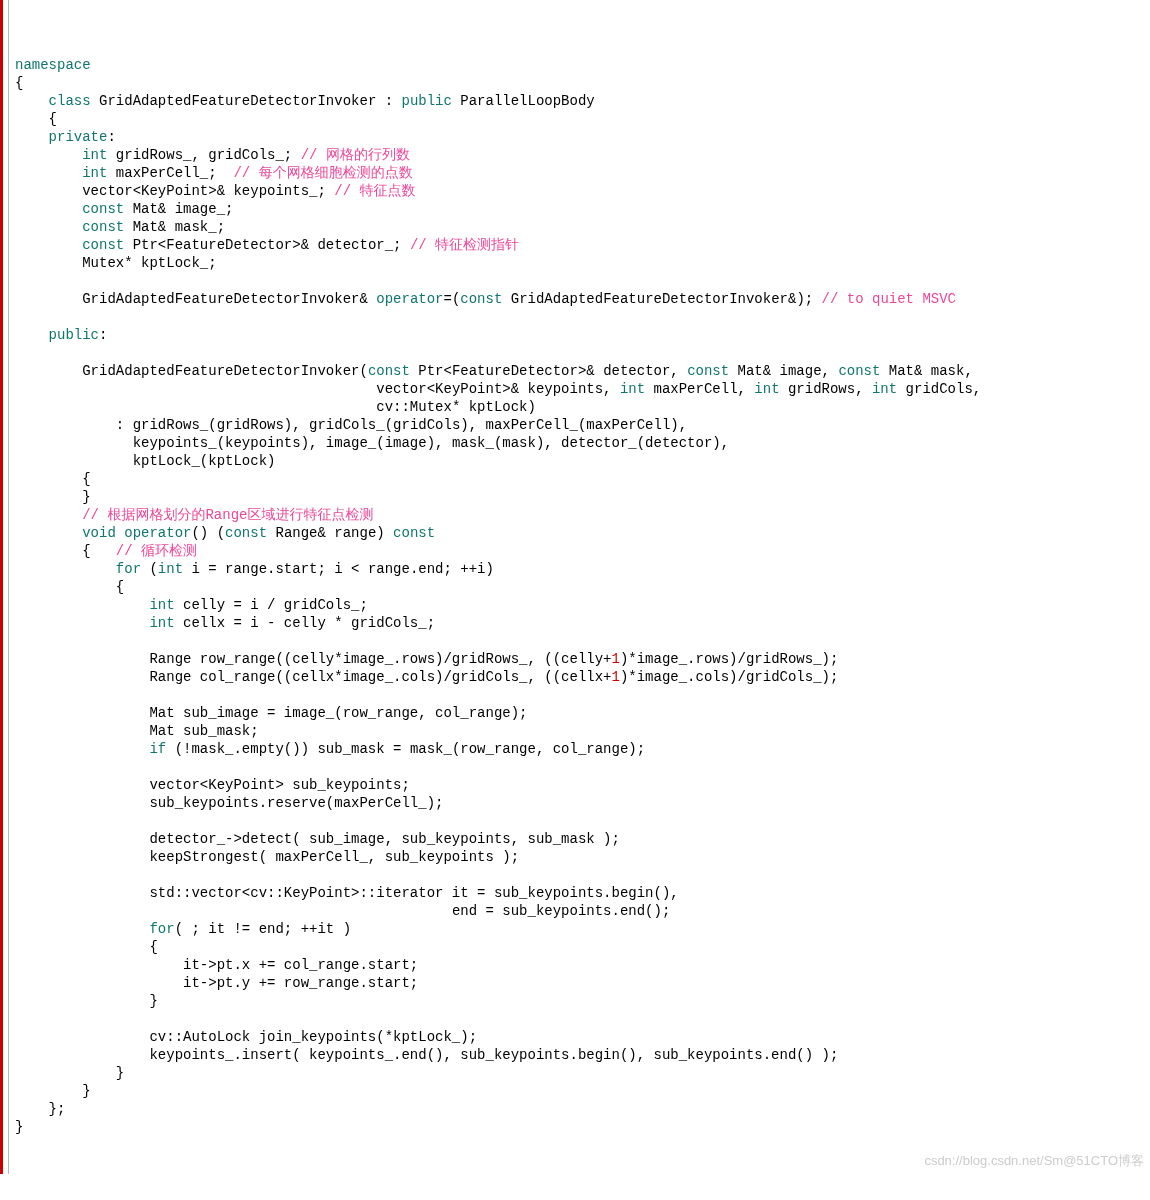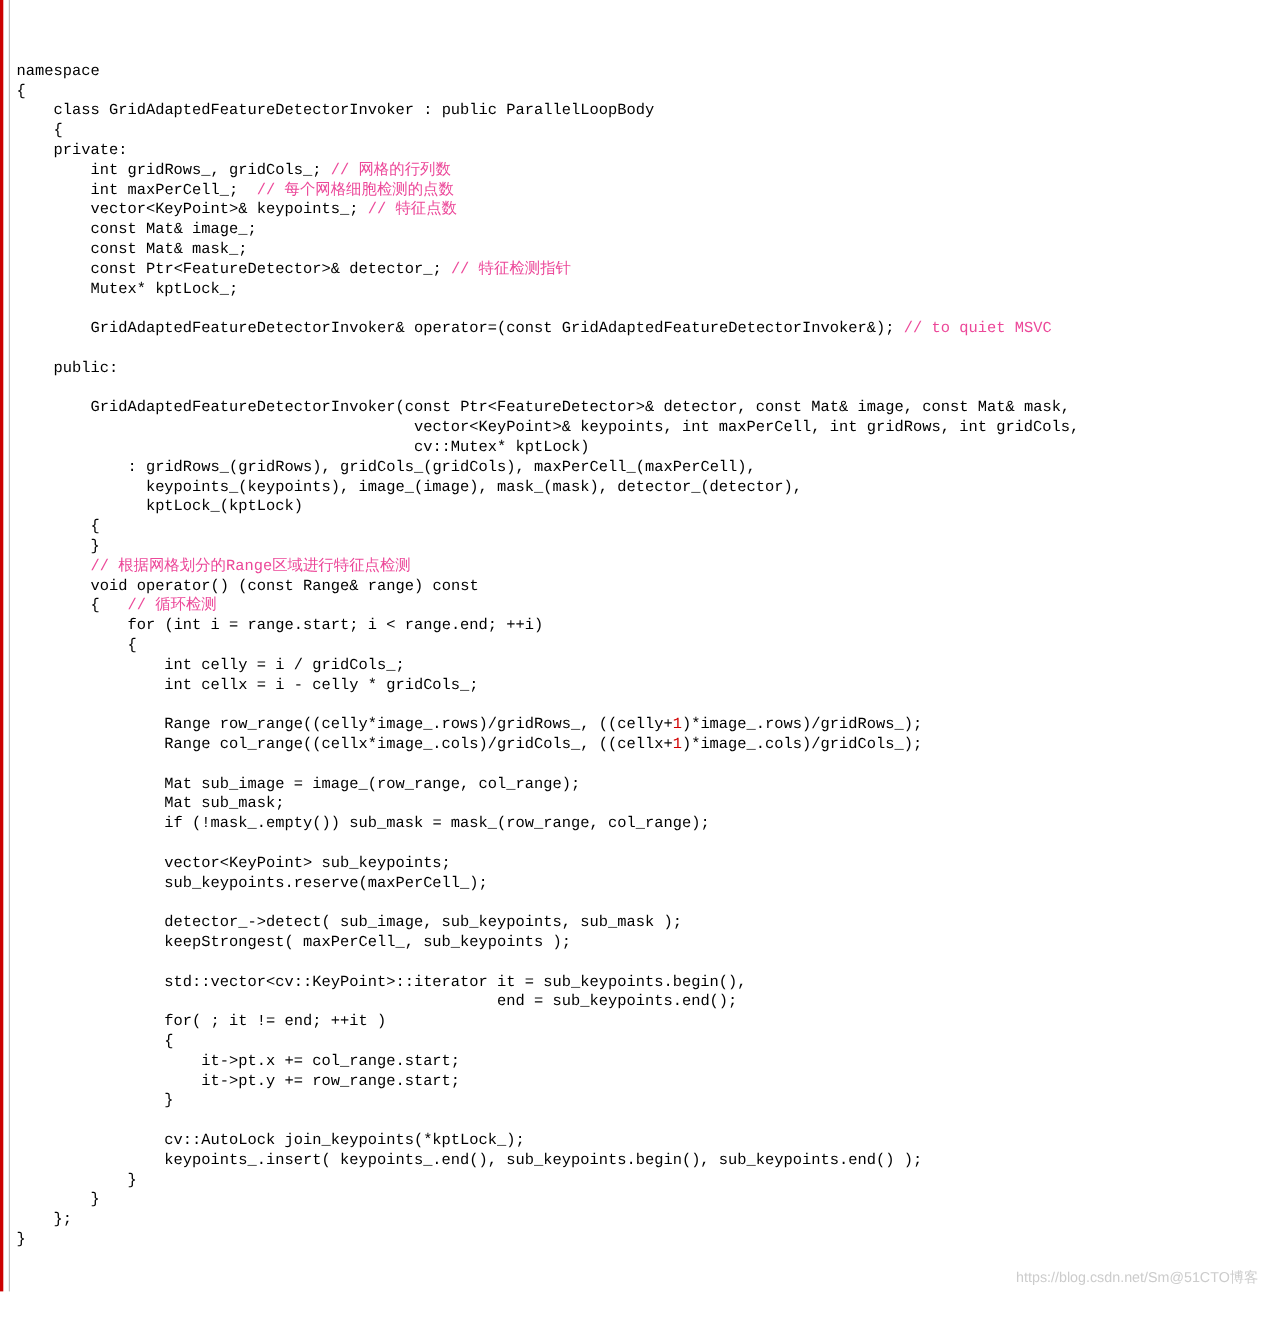--- a/index.html
+++ b/index.html
@@ -20,32 +20,32 @@
   }
   .outline {
     position: absolute;
     left: 5px;
     top: 0;
     bottom: 0;
     width: 0;
     border-left: 1px solid #b8b8b8;
   }
   .line { white-space: pre; }
-  .kw-blue   { color: #000000; }
+  .kw-blue   { color: #0f766e; }
   .comment   { color: #ec4899; }
   .num       { color: #d00000; }
   .watermark {
     position: absolute;
     right: 6px;
     bottom: 4px;
     font-size: 13px;
     color: #cccccc;
     font-family: Arial, sans-serif;
   }
 </style>
 </head>
 <body>
 
 <div class="editor">
   <div class="outline"></div>
   <div id="code-lines"><div class="line"><span class="kw-blue">namespace</span></div><div class="line"><span>{</span></div><div class="line">    <span class="kw-blue">class </span><span>GridAdaptedFeatureDetectorInvoker : </span><span class="kw-blue">public </span><span>ParallelLoopBody</span></div><div class="line">    <span>{</span></div><div class="line">    <span class="kw-blue">private</span><span>:</span></div><div class="line">        <span class="kw-blue">int </span><span>gridRows_, gridCols_; </span><span class="comment">// 网格的行列数</span></div><div class="line">        <span class="kw-blue">int </span><span>maxPerCell_;  </span><span class="comment">// 每个网格细胞检测的点数</span></div><div class="line">        <span>vector&lt;KeyPoint&gt;&amp; keypoints_; </span><span class="comment">// 特征点数</span></div><div class="line">        <span class="kw-blue">const </span><span>Mat&amp; image_;</span></div><div class="line">        <span class="kw-blue">const </span><span>Mat&amp; mask_;</span></div><div class="line">        <span class="kw-blue">const </span><span>Ptr&lt;FeatureDetector&gt;&amp; detector_; </span><span class="comment">// 特征检测指针</span></div><div class="line">        <span>Mutex* kptLock_;</span></div><div class="line">&nbsp;</div><div class="line">        <span>GridAdaptedFeatureDetectorInvoker&amp; </span><span class="kw-blue">operator</span><span>=(</span><span class="kw-blue">const </span><span>GridAdaptedFeatureDetectorInvoker&amp;); </span><span class="comment">// to quiet MSVC</span></div><div class="line">&nbsp;</div><div class="line">    <span class="kw-blue">public</span><span>:</span></div><div class="line">&nbsp;</div><div class="line">        <span>GridAdaptedFeatureDetectorInvoker(</span><span class="kw-blue">const </span><span>Ptr&lt;FeatureDetector&gt;&amp; detector, </span><span class="kw-blue">const </span><span>Mat&amp; image, </span><span class="kw-blue">const </span><span>Mat&amp; mask,</span></div><div class="line">                                           <span>vector&lt;KeyPoint&gt;&amp; keypoints, </span><span class="kw-blue">int </span><span>maxPerCell, </span><span class="kw-blue">int </span><span>gridRows, </span><span class="kw-blue">int </span><span>gridCols,</span></div><div class="line">                                           <span>cv::Mutex* kptLock)</span></div><div class="line">            <span>: gridRows_(gridRows), gridCols_(gridCols), maxPerCell_(maxPerCell),</span></div><div class="line">              <span>keypoints_(keypoints), image_(image), mask_(mask), detector_(detector),</span></div><div class="line">              <span>kptLock_(kptLock)</span></div><div class="line">        <span>{</span></div><div class="line">        <span>}</span></div><div class="line">        <span class="comment">// 根据网格划分的Range区域进行特征点检测</span></div><div class="line">        <span class="kw-blue">void </span><span class="kw-blue">operator</span><span>() (</span><span class="kw-blue">const </span><span>Range&amp; range) </span><span class="kw-blue">const</span></div><div class="line">        <span>{   </span><span class="comment">// 循环检测</span></div><div class="line">            <span class="kw-blue">for </span><span>(</span><span class="kw-blue">int </span><span>i = range.start; i &lt; range.end; ++i)</span></div><div class="line">            <span>{</span></div><div class="line">                <span class="kw-blue">int </span><span>celly = i / gridCols_;</span></div><div class="line">                <span class="kw-blue">int </span><span>cellx = i - celly * gridCols_;</span></div><div class="line">&nbsp;</div><div class="line">                <span>Range row_range((celly*image_.rows)/gridRows_, ((celly+</span><span class="num">1</span><span>)*image_.rows)/gridRows_);</span></div><div class="line">                <span>Range col_range((cellx*image_.cols)/gridCols_, ((cellx+</span><span class="num">1</span><span>)*image_.cols)/gridCols_);</span></div><div class="line">&nbsp;</div><div class="line">                <span>Mat sub_image = image_(row_range, col_range);</span></div><div class="line">                <span>Mat sub_mask;</span></div><div class="line">                <span class="kw-blue">if </span><span>(!mask_.empty()) sub_mask = mask_(row_range, col_range);</span></div><div class="line">&nbsp;</div><div class="line">                <span>vector&lt;KeyPoint&gt; sub_keypoints;</span></div><div class="line">                <span>sub_keypoints.reserve(maxPerCell_);</span></div><div class="line">&nbsp;</div><div class="line">                <span>detector_-&gt;detect( sub_image, sub_keypoints, sub_mask );</span></div><div class="line">                <span>keepStrongest( maxPerCell_, sub_keypoints );</span></div><div class="line">&nbsp;</div><div class="line">                <span>std::vector&lt;cv::KeyPoint&gt;::iterator it = sub_keypoints.begin(),</span></div><div class="line">                                                    <span>end = sub_keypoints.end();</span></div><div class="line">                <span class="kw-blue">for</span><span>( ; it != end; ++it )</span></div><div class="line">                <span>{</span></div><div class="line">                    <span>it-&gt;pt.x += col_range.start;</span></div><div class="line">                    <span>it-&gt;pt.y += row_range.start;</span></div><div class="line">                <span>}</span></div><div class="line">&nbsp;</div><div class="line">                <span>cv::AutoLock join_keypoints(*kptLock_);</span></div><div class="line">                <span>keypoints_.insert( keypoints_.end(), sub_keypoints.begin(), sub_keypoints.end() );</span></div><div class="line">            <span>}</span></div><div class="line">        <span>}</span></div><div class="line">    <span>};</span></div><div class="line"><span>}</span></div></div>
-  <div class="watermark">https://blog.csdn.net/Sm@51CTO博客</div>
+  <div class="watermark">csdn://blog.csdn.net/Sm@51CTO博客</div>
 </div>
 
 </body></html>

